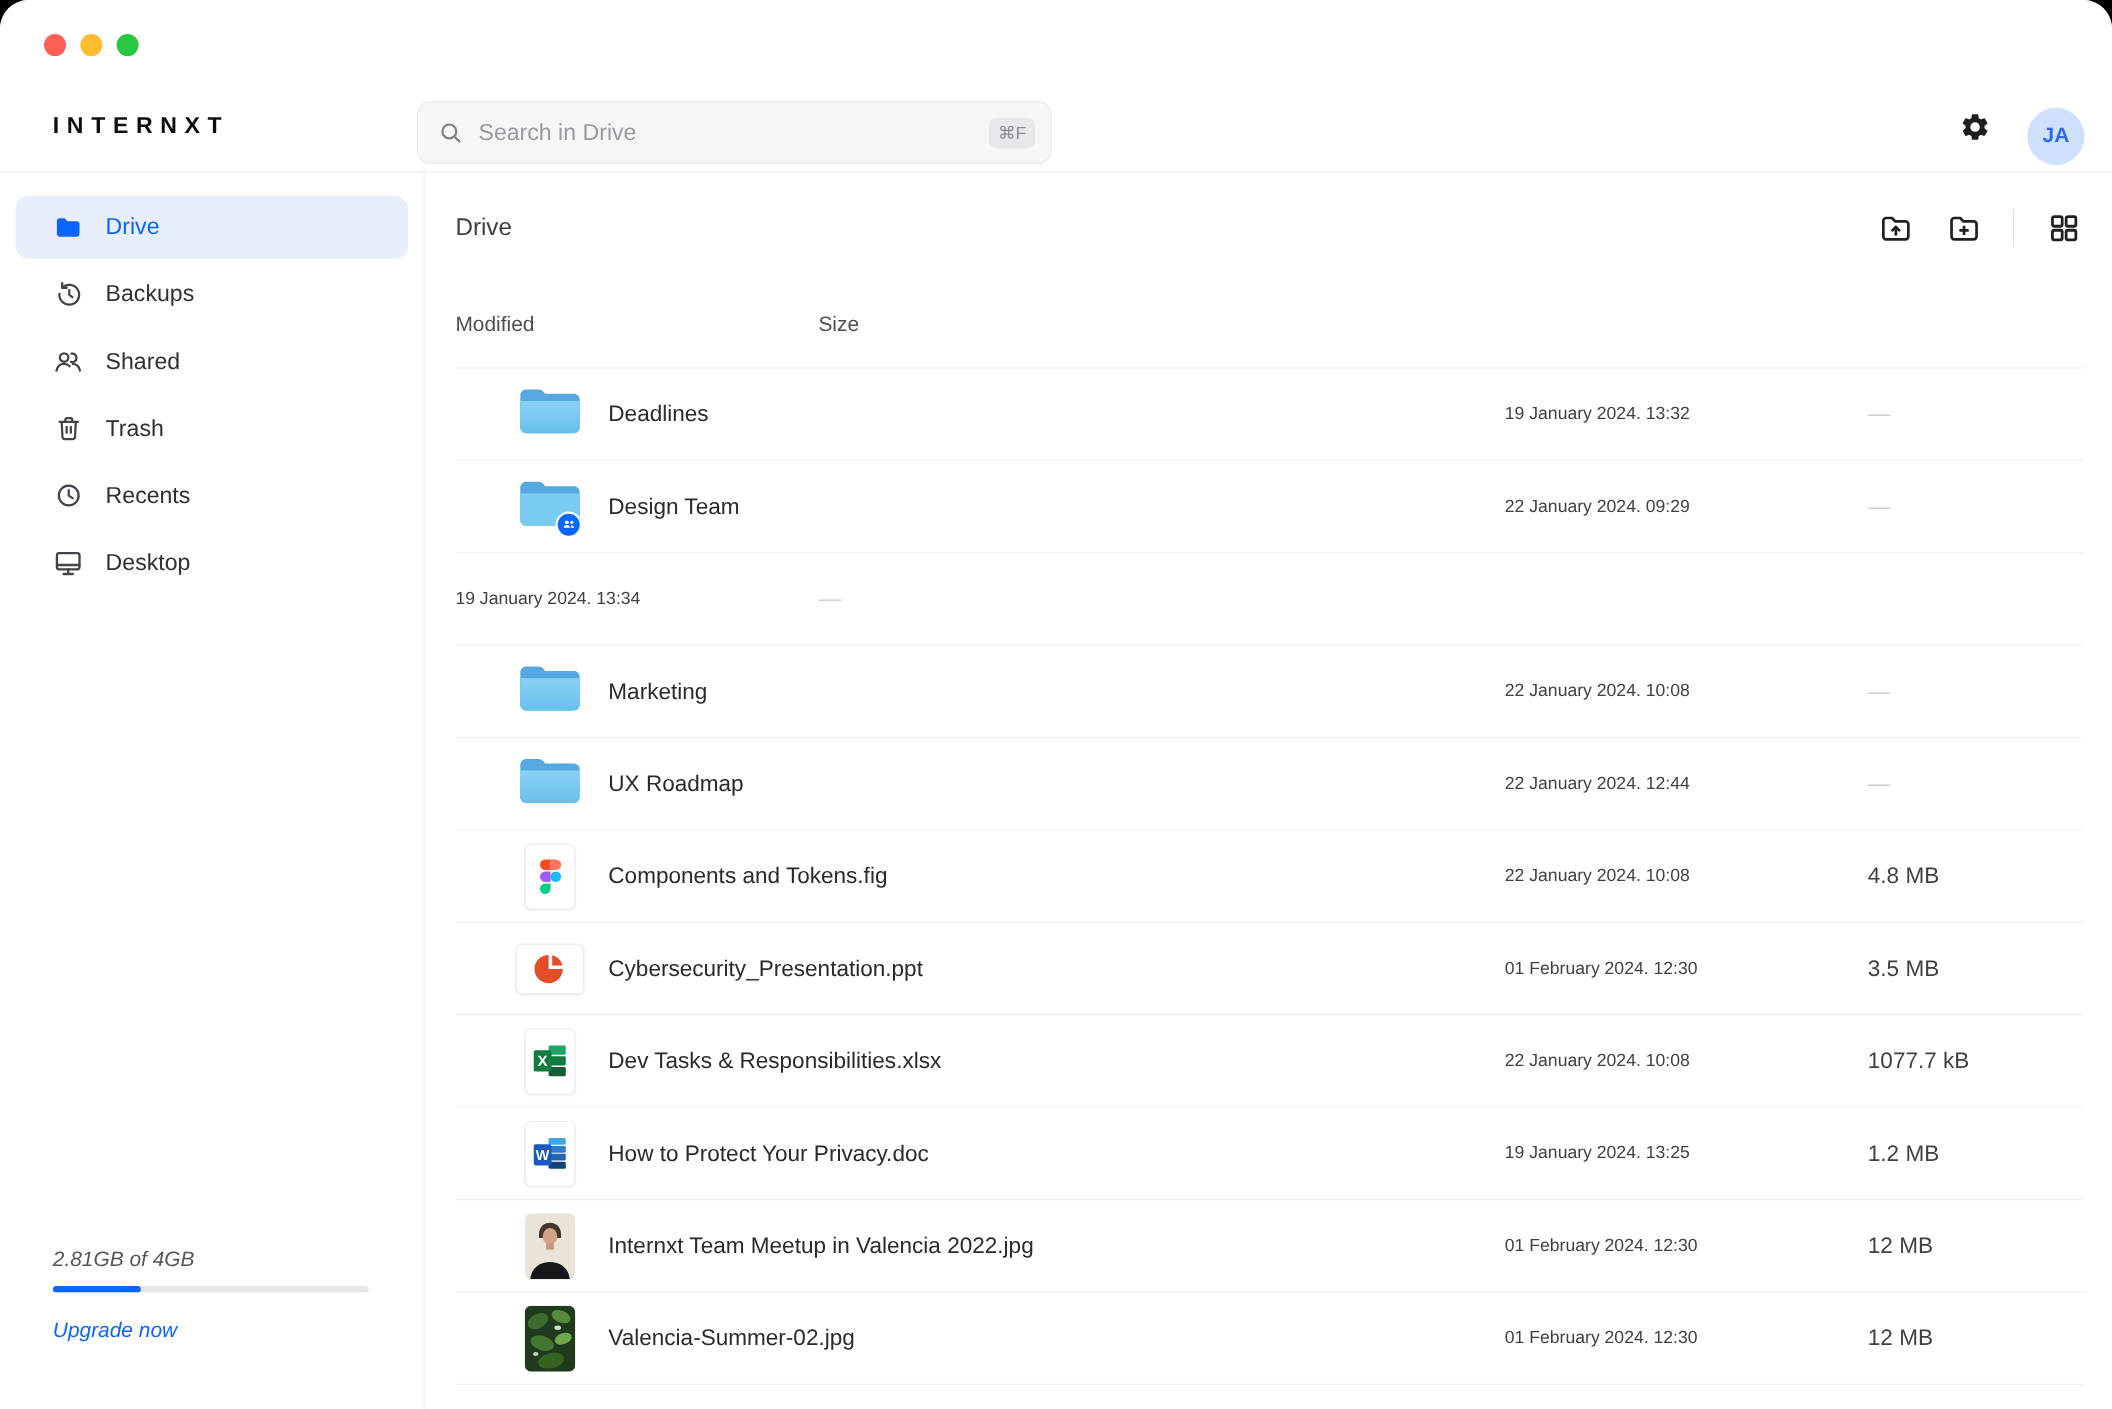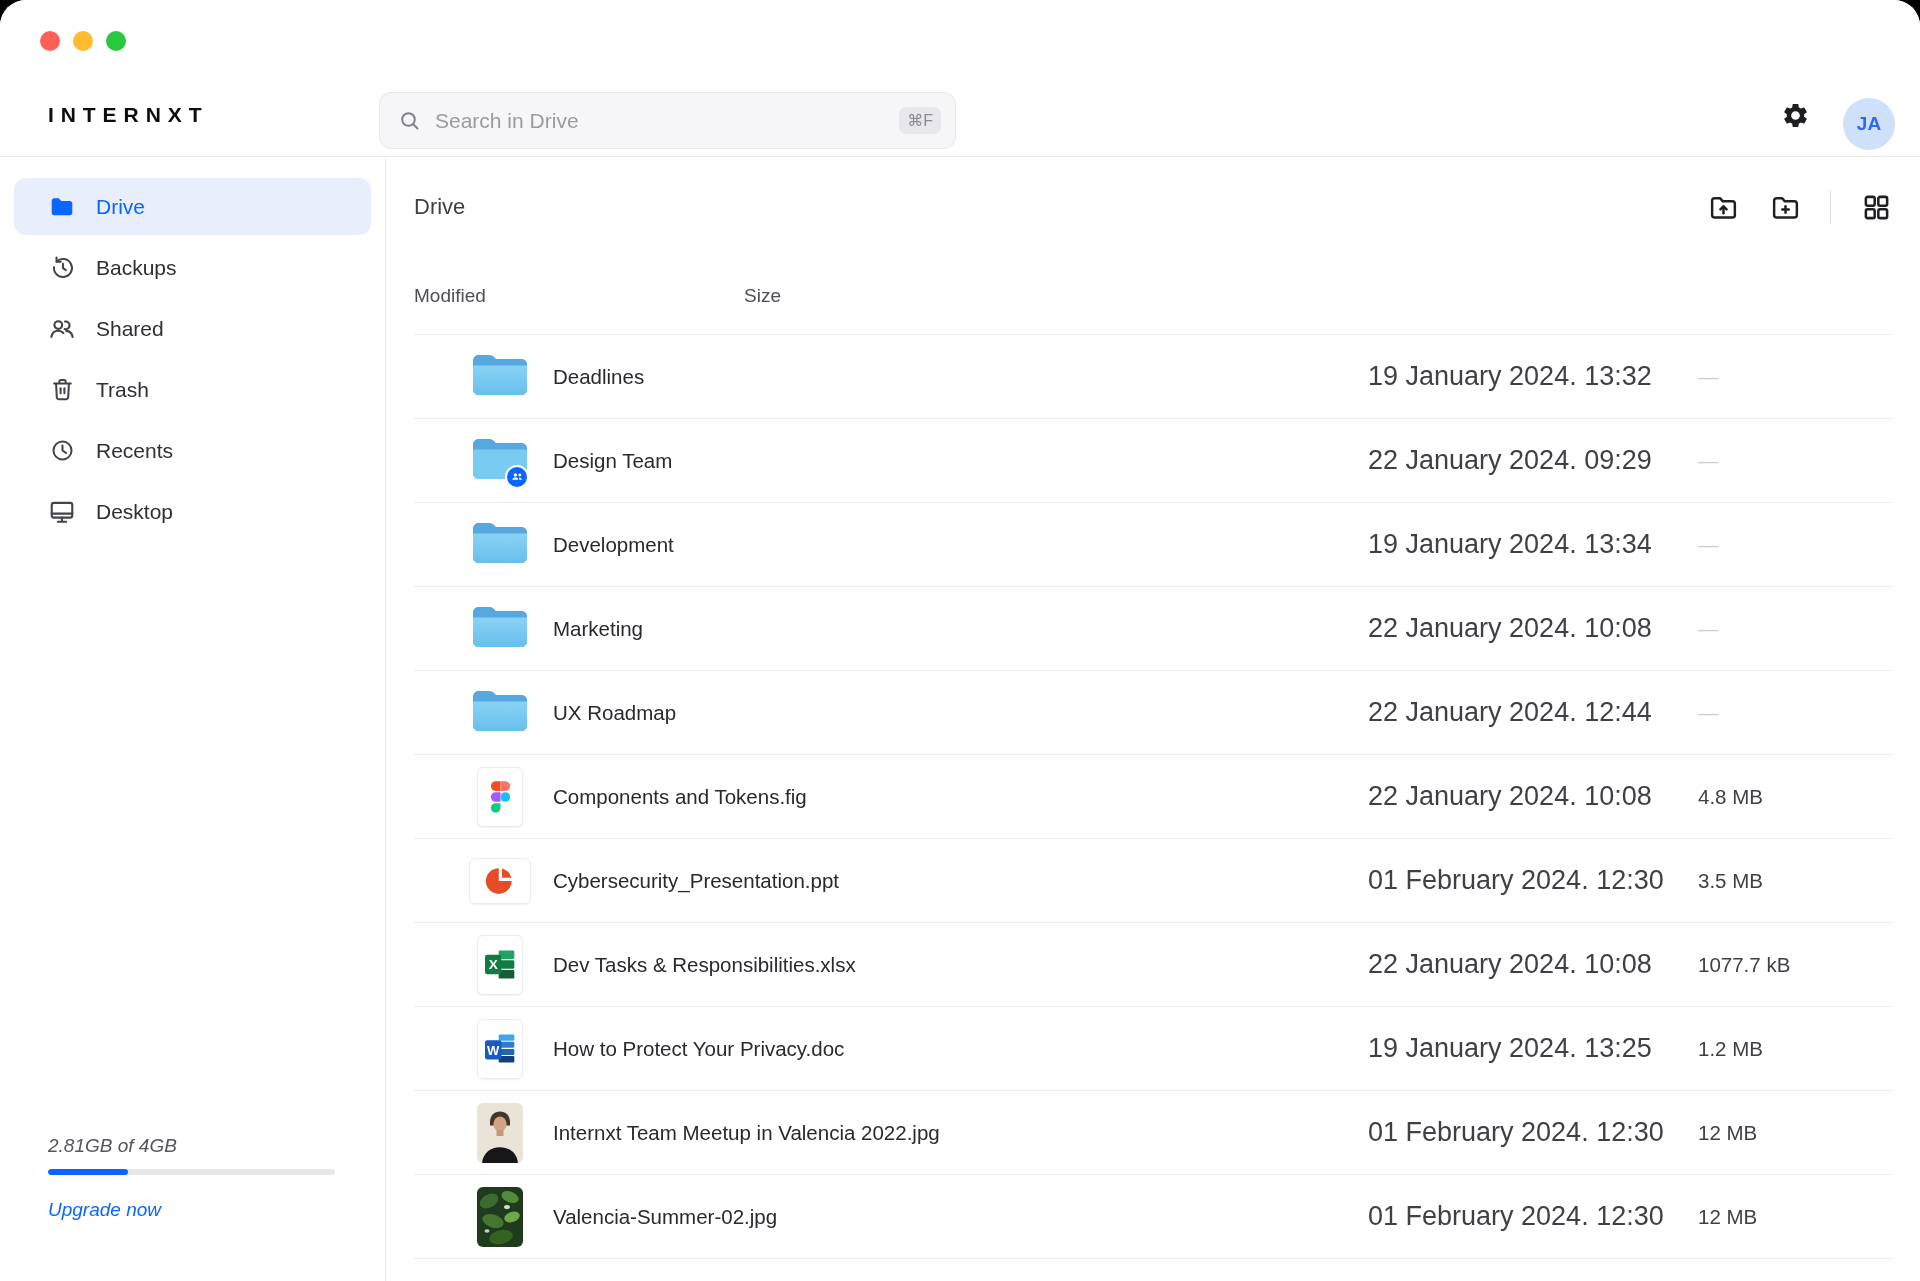--- a/index.html
+++ b/index.html
@@ -48,21 +48,21 @@
   .col-mod { width:330px; flex:0 0 auto; }
   .col-size { width:195px; flex:0 0 auto; }
   .checkbox { width:24px; height:24px; border:1.5px solid #d6d6db; border-radius:7px; background:#fff; margin-right:13px; cursor:pointer; flex:0 0 auto; }
   .th-label { font-size:19px; font-weight:500; color:#4e4e55; }
   .sort-arrow { font-size:19px; color:#3c3c43; margin-left:14px; }
 
   .row { height:84px; display:flex; align-items:center; border-bottom:1px solid #ededf0; cursor:pointer; }
   .row .col-name { padding-left:55px; }
   .icon-box { width:62px; height:64px; display:flex; align-items:center; justify-content:center; margin-right:22px; flex:0 0 auto; position:relative; }
   .row-name { font-size:20.5px; color:#29292f; white-space:nowrap; overflow:hidden; text-overflow:ellipsis; }
-  .cell-modified { font-size:27px; color:#3f3f46; }
+  .cell-modified { font-size:16px; color:#3f3f46; }
   .cell-size { font-size:20.5px; color:#3f3f46; }
   .cell-size.muted { color:#cfcfd4; }
 
   .file-card { width:46px; height:60px; background:#fff; border:1px solid #ececef; border-radius:6px; box-shadow:0 1px 2px rgba(0,0,0,0.06); display:flex; align-items:center; justify-content:center; }
   .file-card.landscape { width:62px; height:46px; }
   .thumb { width:46px; height:60px; border-radius:6px; overflow:hidden; display:block; }
   .share-badge { position:absolute; right:2px; bottom:4px; width:24px; height:24px; border-radius:50%; background:#0b66ff; border:2.5px solid #fff; display:flex; align-items:center; justify-content:center; }
 </style>
 </head>
 <body>
@@ -263,38 +263,20 @@
         </span>
 
       </span>
       <span class="row-name">Design Team</span>
     </div>
     <div class="col-mod"><span class="cell-modified">22 January 2024. 09:29</span></div>
     <div class="col-size"><span class="cell-size muted">—</span></div>
   </div>
 
   <div class="row">
-    <div class="col-name">
-      <span class="icon-box">
-        <span class="row-icon">
-          <svg width="60" height="50" viewBox="0 0 60 50">
-            <defs>
-                    <linearGradient id="foldGrad" x1="0" y1="0" x2="0" y2="1">
-              <stop offset="0" stop-color="#8ad2f4"></stop>
-                      <stop offset="1" stop-color="#67bfed"></stop>
-            </linearGradient>
-                  </defs>
-            <path d="M3 10.5C3 7.5 5.4 5 8.4 5h11.2c1.6 0 3.1.7 4.2 1.8l2 2.2h25.8c3 0 5.4 2.4 5.4 5.4v25c0 3-2.4 5.4-5.4 5.4H8.4c-3 0-5.4-2.4-5.4-5.4z" fill="#56a8e0"></path>
-            <path d="M3 15.5h54v24c0 3-2.4 5.4-5.4 5.4H8.4c-3 0-5.4-2.4-5.4-5.4z" fill="url(#foldGrad)"></path>
-          </svg>
-        </span>
-
-      </span>
-      <span class="row-name">Development</span>
-    </div>
     <div class="col-mod"><span class="cell-modified">19 January 2024. 13:34</span></div>
     <div class="col-size"><span class="cell-size muted">—</span></div>
   </div>
 
   <div class="row">
     <div class="col-name">
       <span class="icon-box">
         <span class="row-icon">
           <svg width="60" height="50" viewBox="0 0 60 50">
             <defs>

